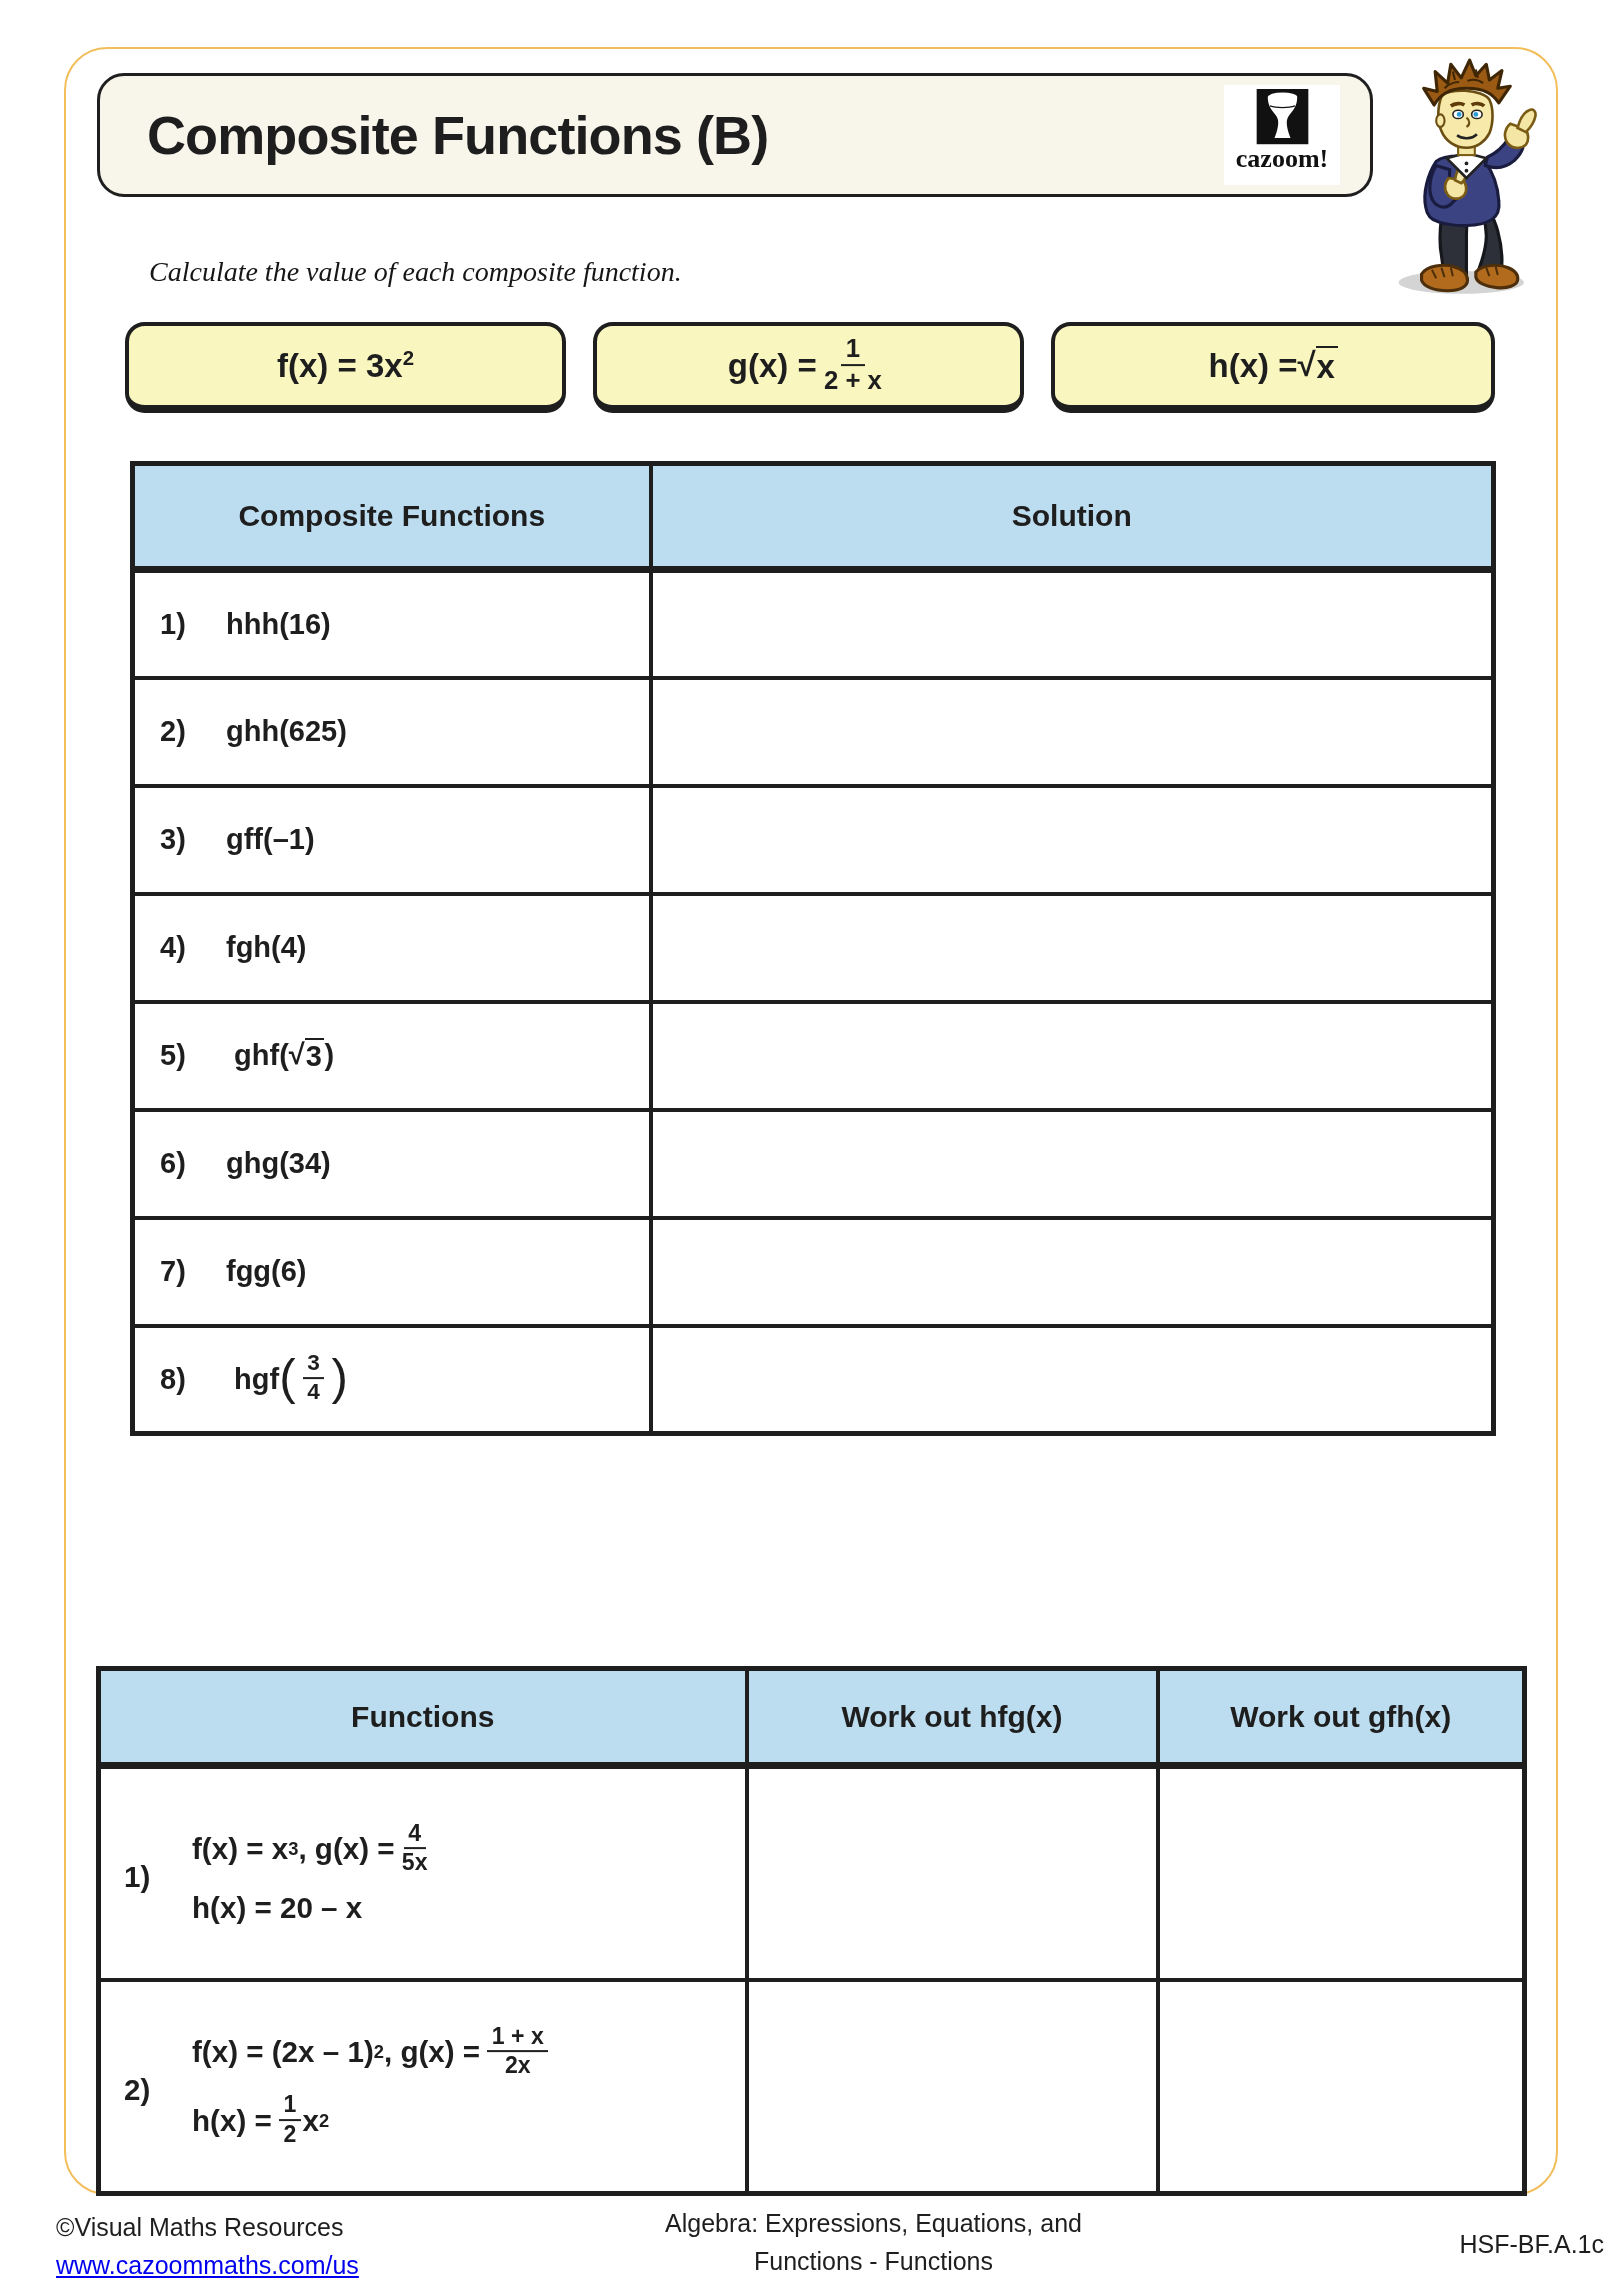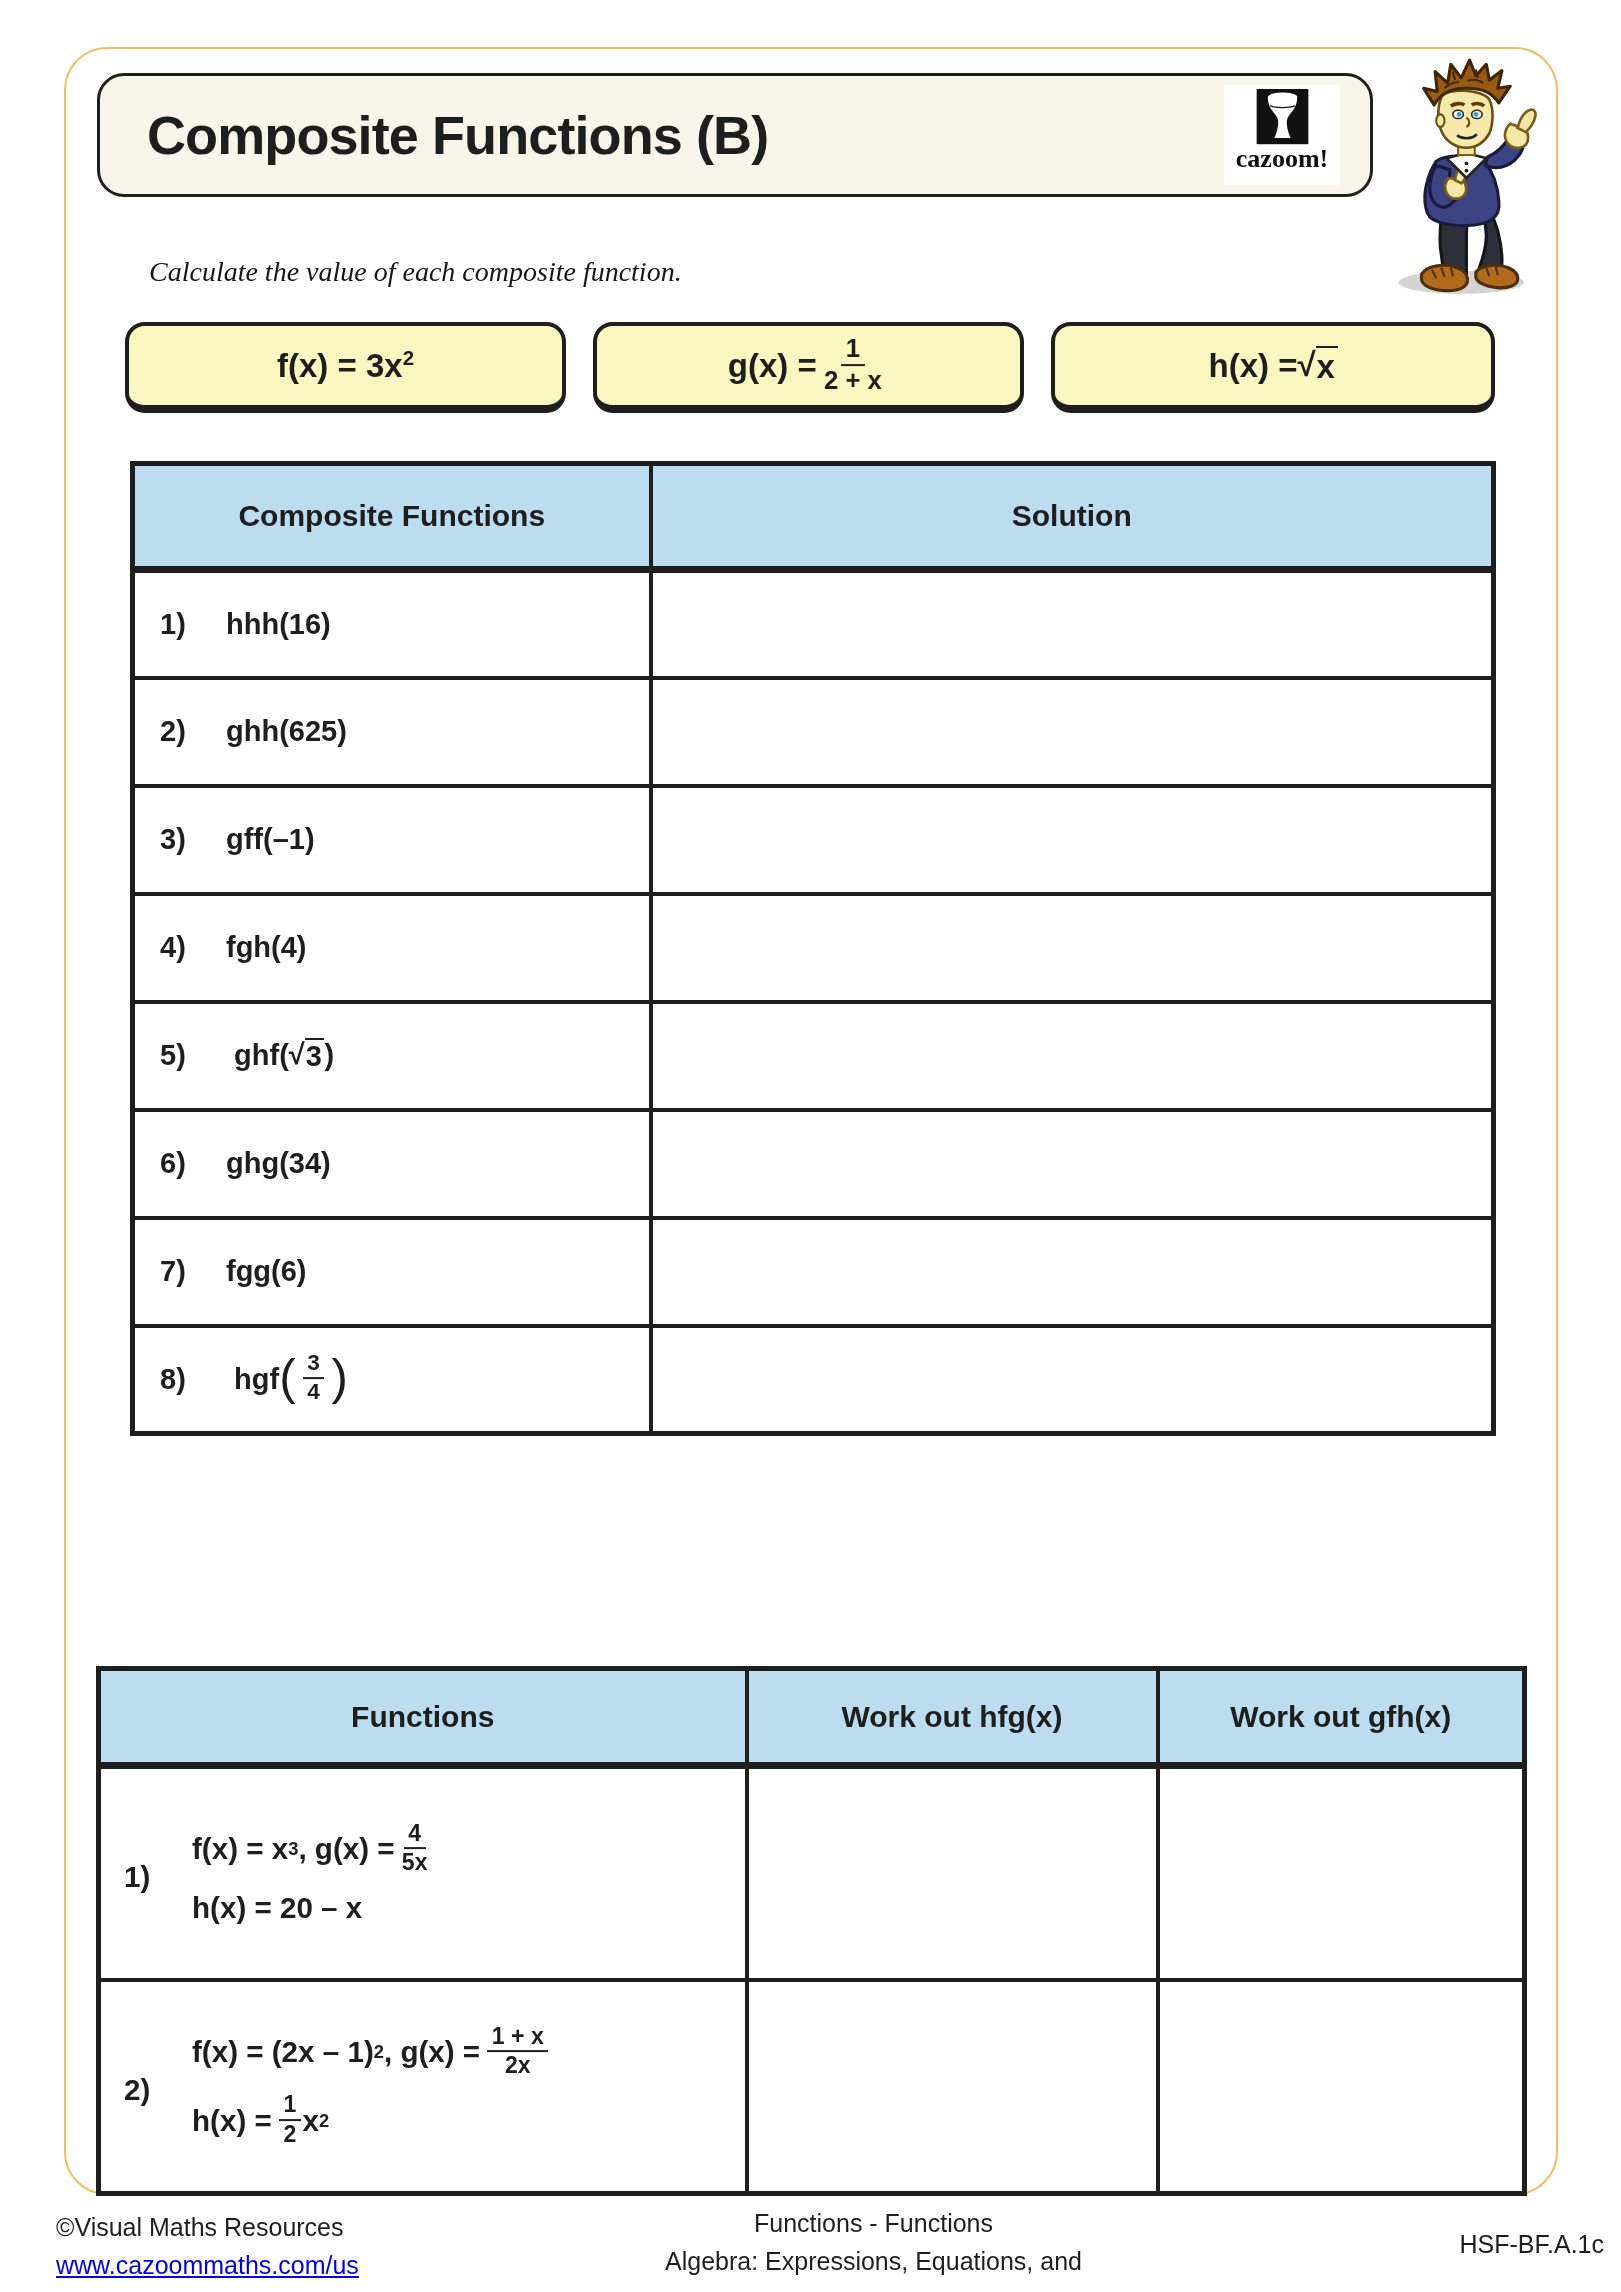--- a/index.html
+++ b/index.html
@@ -289,19 +289,19 @@
         <td></td>
       </tr>
     </tbody>
   </table>
 
   <div class="footer-left">
     <div>©Visual Maths Resources</div>
     <a class="footer-link">www.cazoommaths.com/us</a>
   </div>
   <div class="footer-center">
+    <div>Algebra: Expressions, Equations, and</div>
     <div>Functions - Functions</div>
-    <div>Algebra: Expressions, Equations, and</div>
   </div>
   <div class="footer-code">HSF-BF.A.1c</div>
 
 </div>
 
 
 </body></html>

